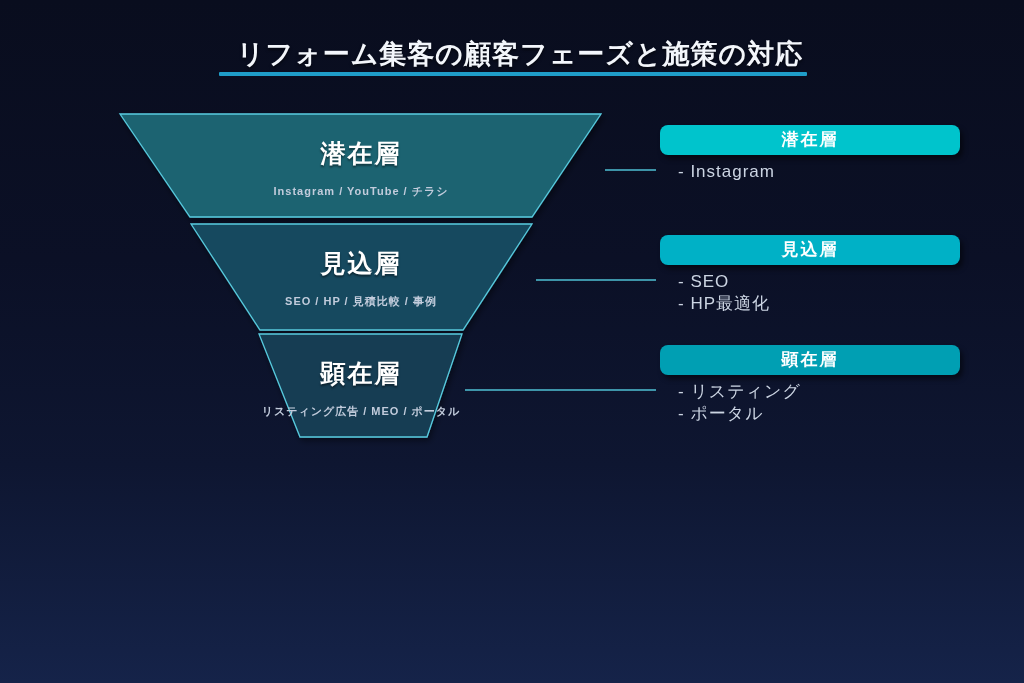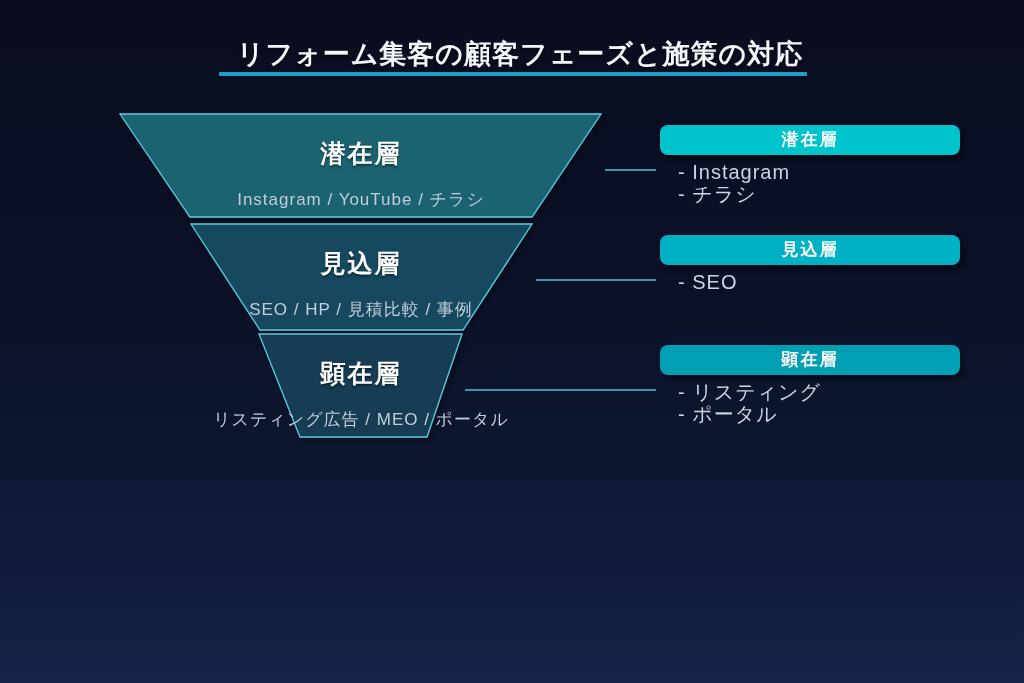--- a/index.html
+++ b/index.html
@@ -57,26 +57,27 @@
   }
   .level-title {
     font-size: 25px;
     font-weight: bold;
     color: #ffffff;
     line-height: 32px;
     letter-spacing: 2px;
     text-shadow: 0 2px 2px rgba(0,0,0,0.45);
   }
   .level-sub {
-    margin-top: 19px;
-    font-size: 17px;
+    margin-top: 10px;
+    font-size: 11px;
     color: #c2ccdc;
     line-height: 24px;
     letter-spacing: 1px;
     white-space: nowrap;
+    font-weight: bold;
   }
 
   
   .panel {
     position: absolute;
     left: 660px;
     width: 300px;
   }
   .panel-header {
     height: 30px;
@@ -87,21 +88,21 @@
     font-weight: bold;
     color: #ffffff;
     letter-spacing: 2px;
     box-shadow: 3px 4px 5px rgba(0,0,0,0.5);
   }
   .ph1 { background: #00c4cc; }
   .ph2 { background: #00b1c6; }
   .ph3 { background: #009fb3; }
   .panel-list { margin-top: 6px; padding-left: 18px; }
   .panel-item {
-    font-size: 20px;
+    font-size: 17px;
     line-height: 22px;
     color: #ccd5e3;
     letter-spacing: 1px;
   }
 </style>
 </head>
 <body>
 
 <div class="stage">
 
@@ -132,28 +133,28 @@
   </div>
   <div class="level-text" style="top:357px">
     <div class="level-title">顕在層</div>
     <div class="level-sub">リスティング広告 / MEO / ポータル</div>
   </div>
 
   <div class="panel" style="top:125px">
     <div class="panel-header ph1">潜在層</div>
     <div class="panel-list">
       <div class="panel-item">- Instagram</div>
-      <div class="panel-item">- チラシ</div>
     </div>
   </div>
 
   <div class="panel" style="top:235px">
     <div class="panel-header ph2">見込層</div>
     <div class="panel-list">
       <div class="panel-item">- SEO</div>
+      <div class="panel-item">- HP最適化</div>
     </div>
   </div>
 
   <div class="panel" style="top:345px">
     <div class="panel-header ph3">顕在層</div>
     <div class="panel-list">
       <div class="panel-item">- リスティング</div>
       <div class="panel-item">- ポータル</div>
     </div>
   </div>

